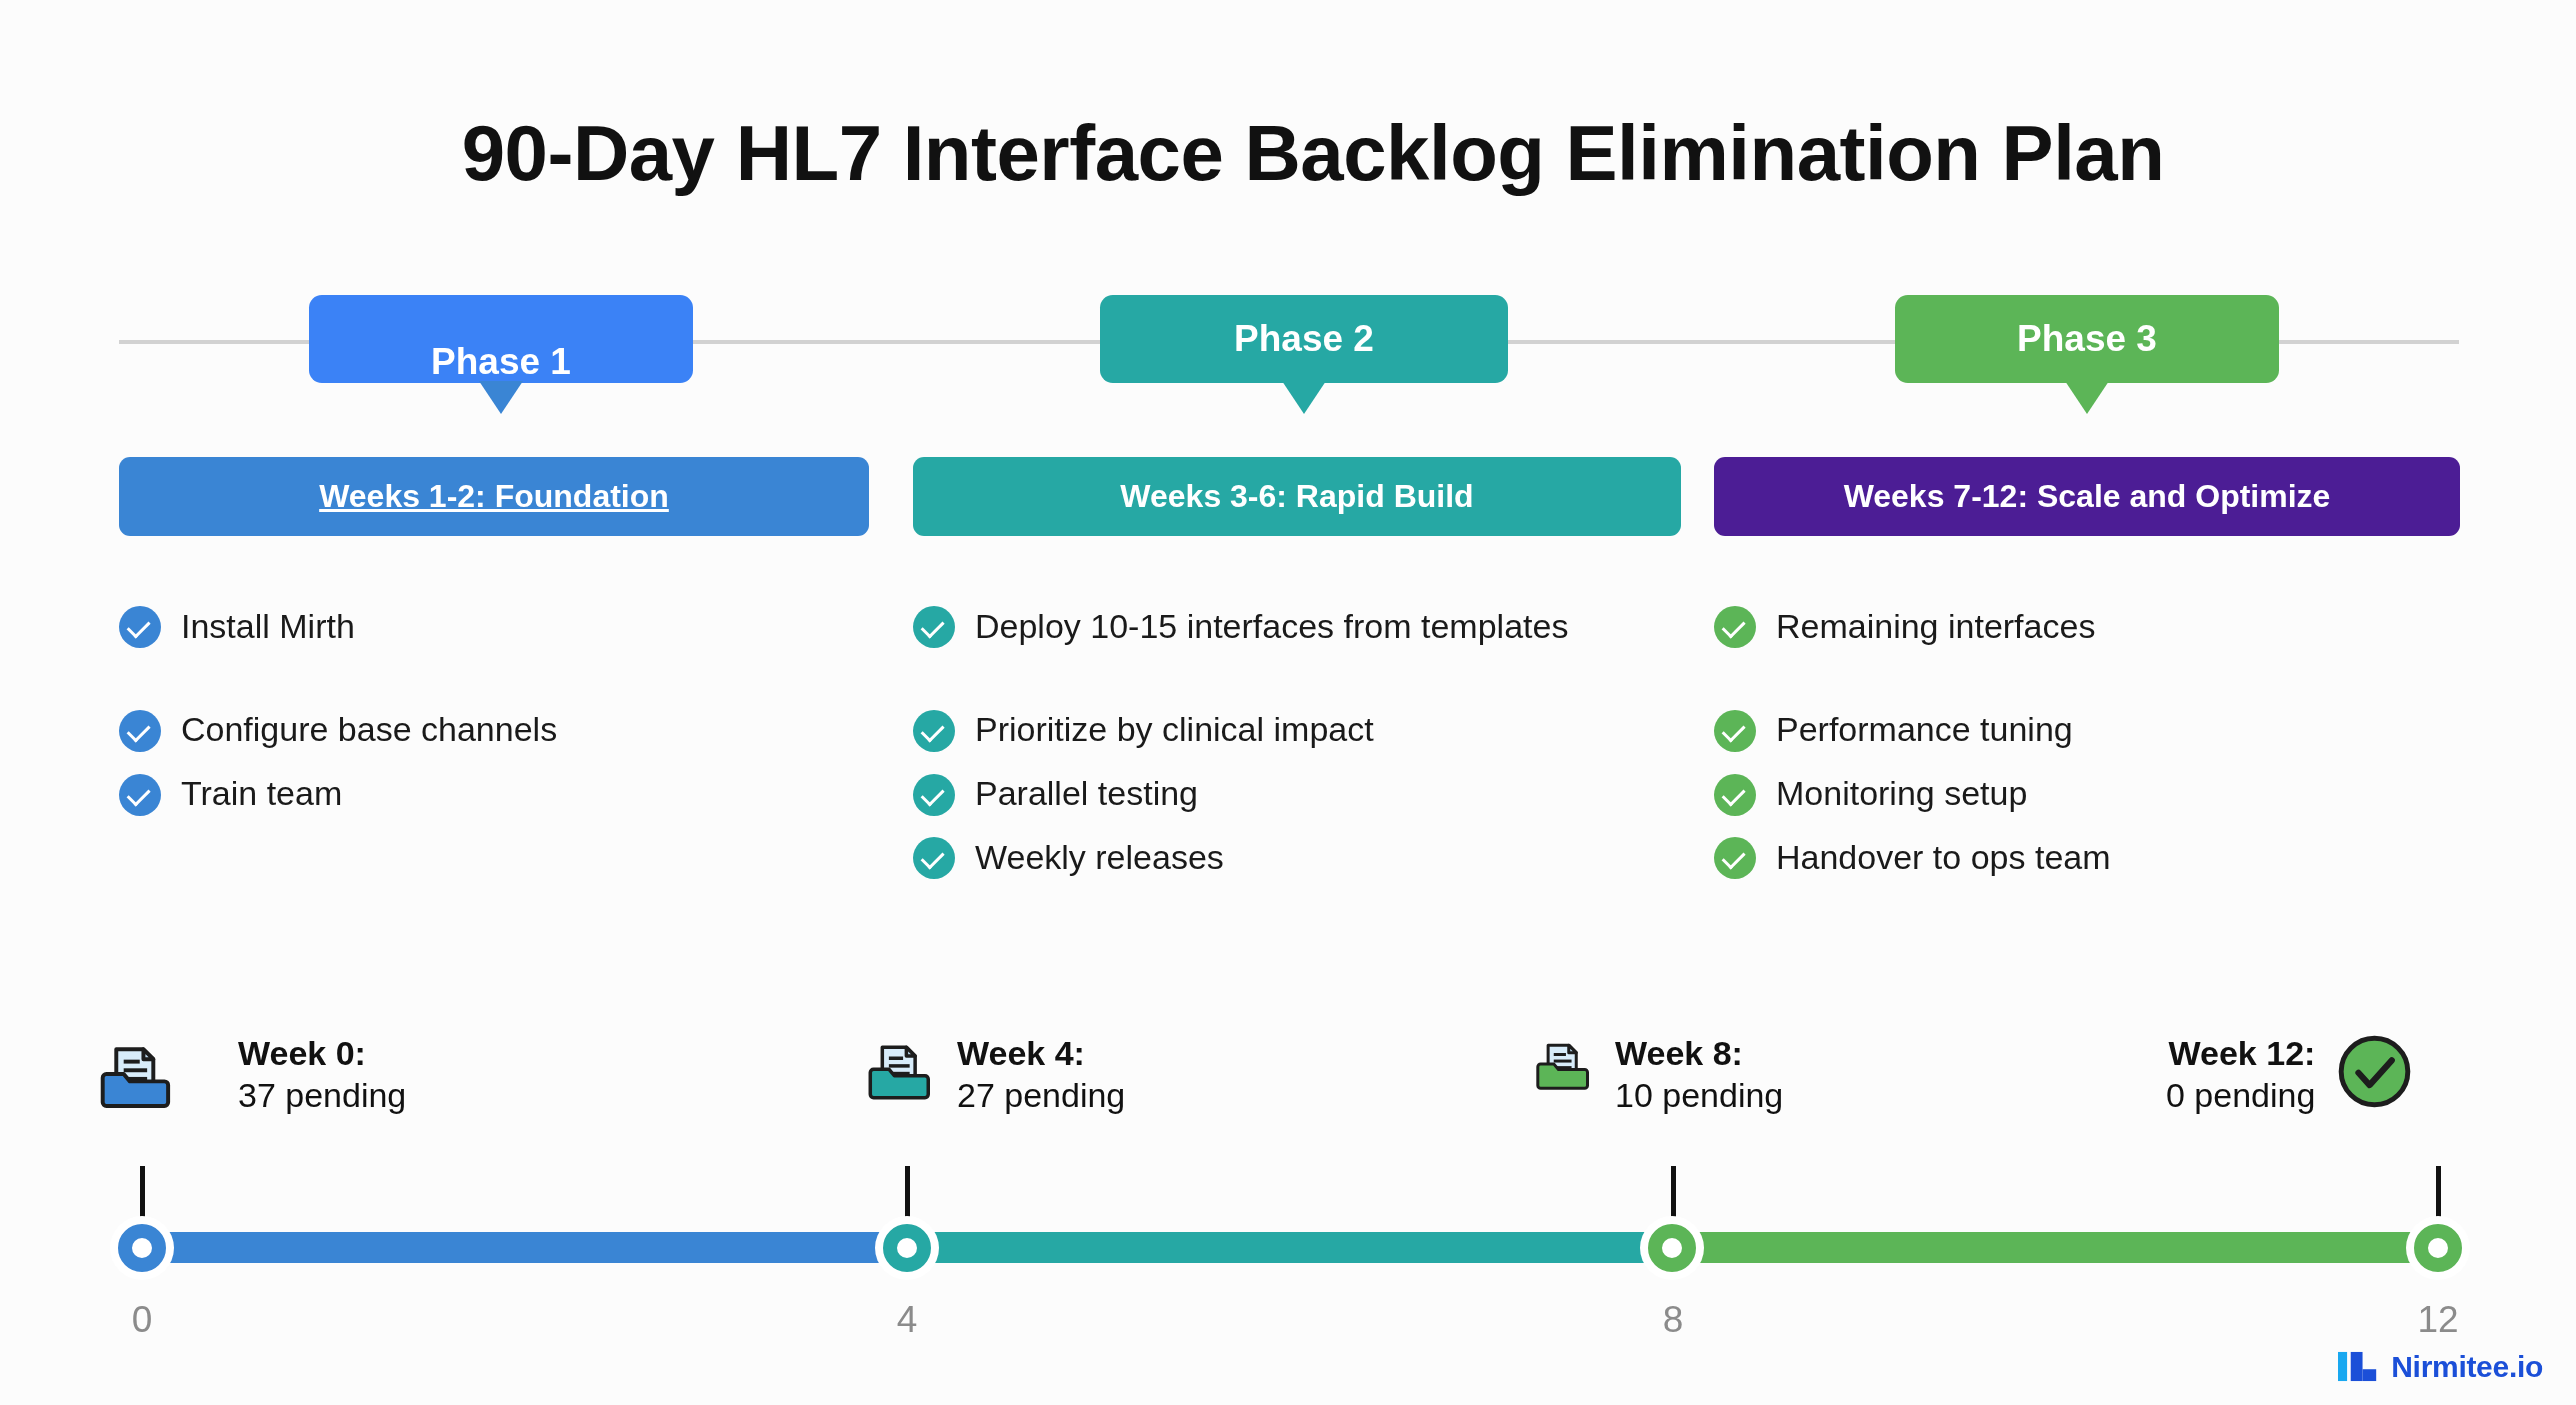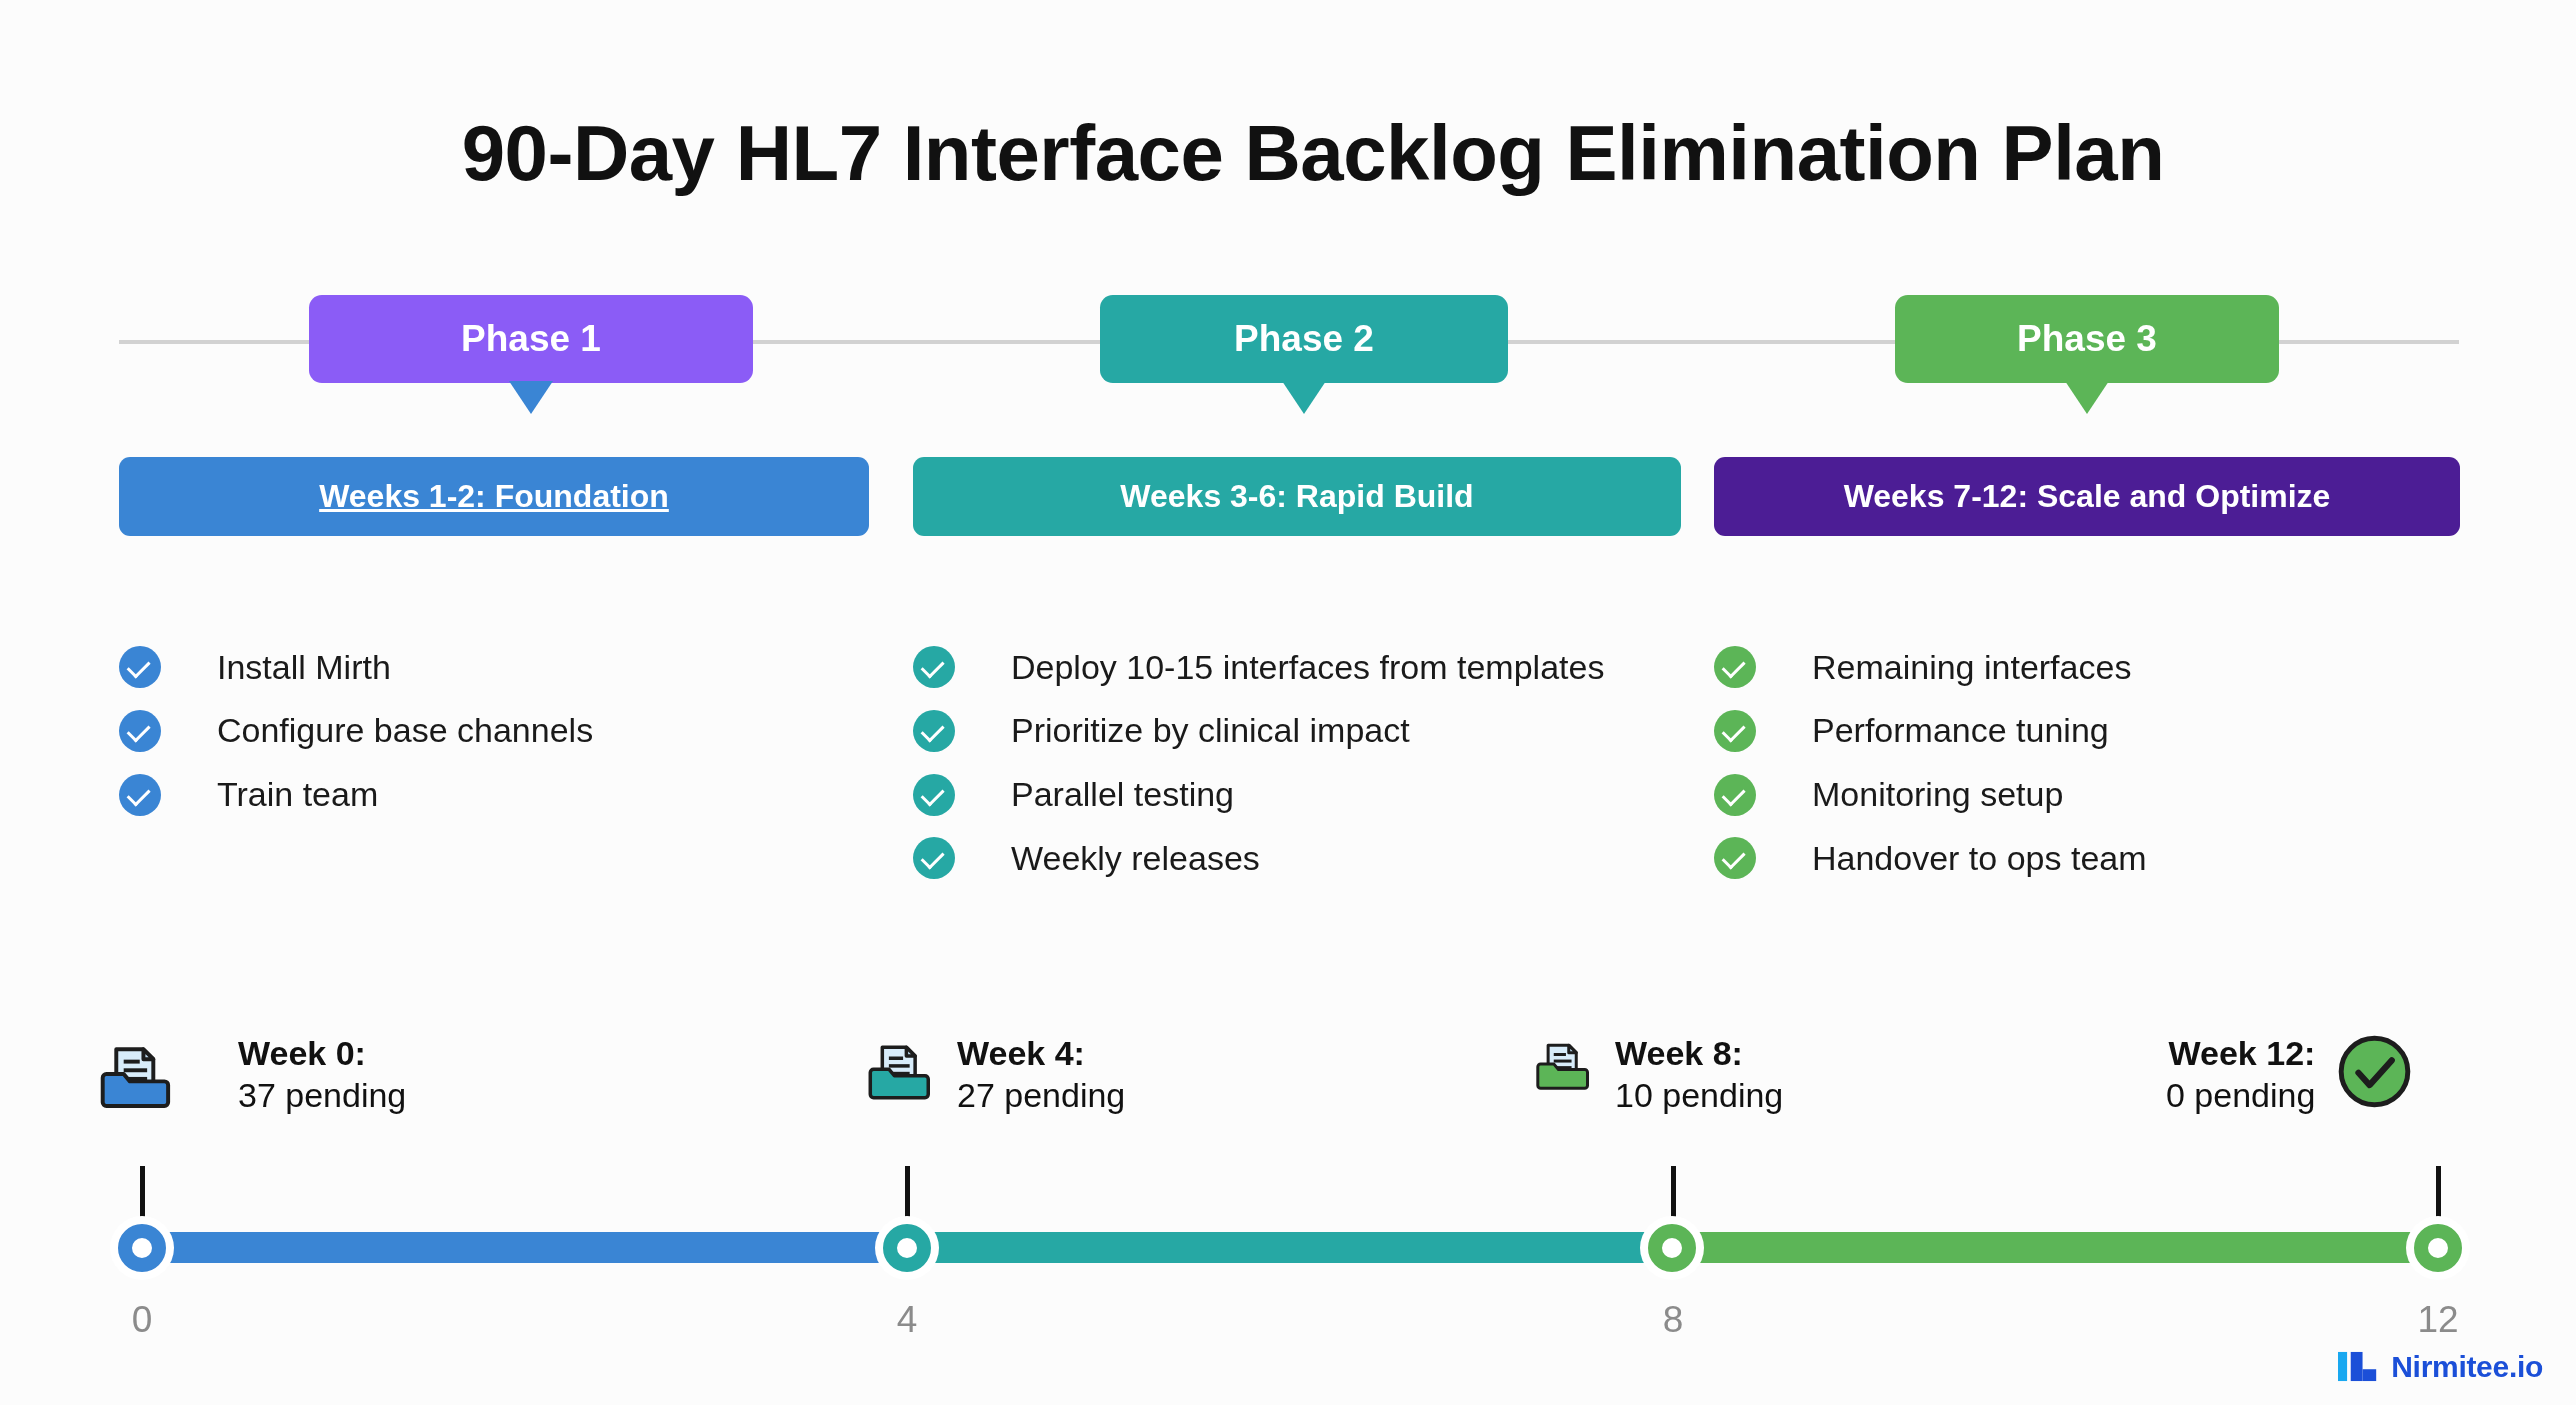--- a/index.html
+++ b/index.html
@@ -82,23 +82,22 @@
     box-sizing: border-box;
   }
 
   
   .task-list {
     position: absolute;
     top: 565px;
   }
   .task-item {
     display: flex;
-    align-items: flex-end;
+    align-items: center;
     margin-bottom: 20px;
-    gap: 36px;
   }
   .task-check {
     flex: 0 0 auto;
     width: 42px;
     height: 42px;
     border-radius: 50%;
     margin-right: 20px;
     margin-top: 1.8px;
     position: relative;
   }
@@ -210,21 +209,21 @@
 </style>
 </head>
 <body>
 
 <div id="canvas">
 
   <div id="title">90-Day HL7 Interface Backlog Elimination Plan</div>
 
   <div id="phase-rule"></div>
 
-  <div class="phase-badge" id="badge-0" style="left: 309px; width: 444px; background: #8b5cf6;">
+  <div class="phase-badge" id="badge-0" style="left: 309px; width: 384px; background: #3b82f6; align-items: flex-end;">
     <span>Phase 1</span>
     <span class="tail" style="color: rgb(58, 133, 212);"></span>
   </div>
   <div class="col-header" id="header-0" style="left: 119px; width: 750px; background: rgb(58, 133, 212); text-decoration: underline;">
     <span>Weeks 1-2: Foundation</span>
   </div>
   <div class="task-list" id="tasks-0" style="left: 119px; width: 732px;">
       <div class="task-item" style="min-height: 123px;">
         <span class="task-check" style="background: rgb(58, 133, 212);"></span>
         <span class="task-text">Install Mirth</span>

